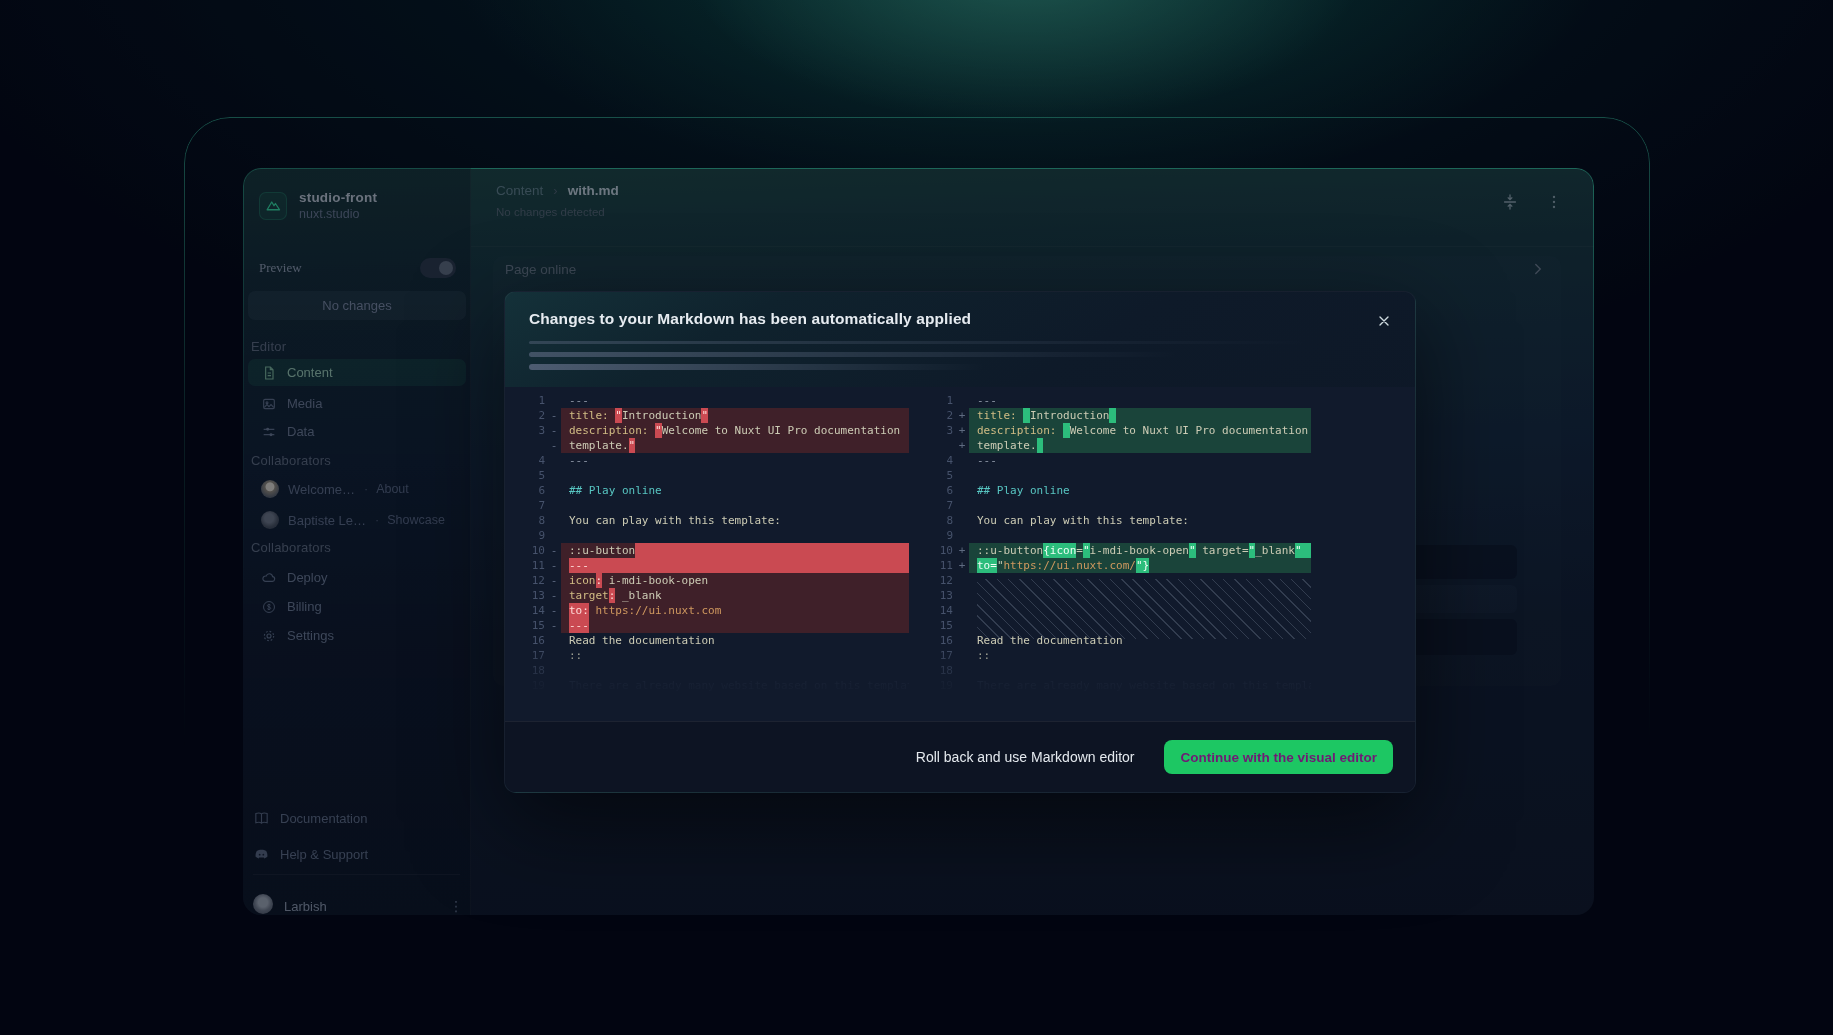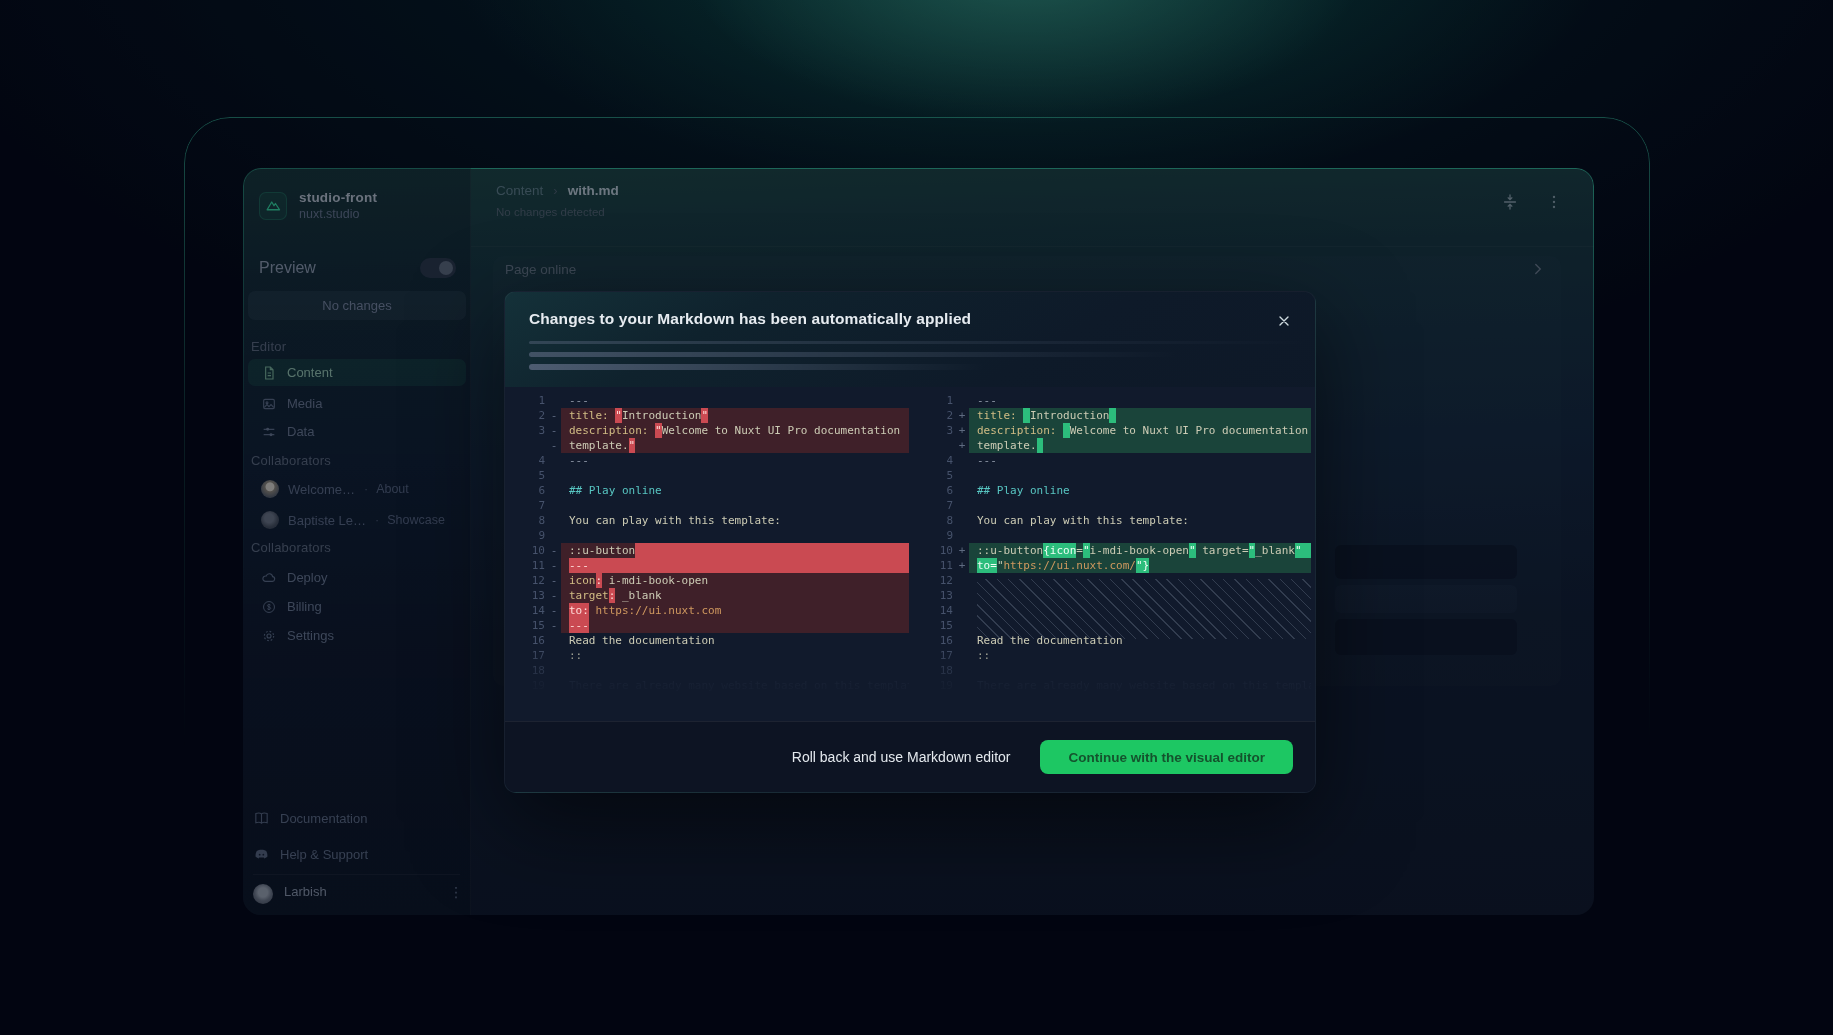--- a/index.html
+++ b/index.html
@@ -33,21 +33,21 @@
   .sidebar { position:absolute; left:0; top:0; bottom:0; width:228px;
     background:linear-gradient(180deg, rgba(8,14,26,.30), rgba(8,14,26,.42));
     border-right:1px solid rgba(255,255,255,.04); }
   .proj { position:absolute; left:16px; top:22px; display:flex; gap:12px; align-items:center; }
   .proj-logo { width:28px; height:28px; border-radius:7px; display:flex; align-items:center; justify-content:center;
     background:rgba(52,211,153,.08); border:1px solid rgba(52,211,153,.22); color:#34d399; }
   .proj-name { font-size:13.5px; font-weight:700; color:#b6bfca; letter-spacing:.2px; }
   .proj-host { font-size:12.5px; color:#66738a; margin-top:2px; }
 
   .preview-row { position:absolute; left:16px; right:14px; top:90px; display:flex; align-items:center; justify-content:space-between; }
-  .preview-label { font-size:16px; color:#8c98aa; }
+  .preview-label { font-size:13px; color:#8c98aa;font-family:Liberation Serif, serif; }
   .toggle { width:36px; height:20px; border-radius:10px; background:#2c3748; position:relative; cursor:pointer; }
   .toggle .knob { position:absolute; right:3px; top:3px; width:14px; height:14px; border-radius:50%; background:#5d6979; }
 
   .btn-nochanges { position:absolute; left:5px; top:123px; width:218px; height:29px; border-radius:7px;
     background:rgba(148,163,184,.09); color:#76839a; font-size:13px; display:flex; align-items:center; justify-content:center; }
 
   .sec-label { position:absolute; left:8px; font-size:13px; color:#5b6779; letter-spacing:.2px; }
   .side-row { position:absolute; left:5px; width:218px; height:27px; border-radius:7px;
     display:flex; align-items:center; gap:10px; padding-left:13px; color:#68758c; font-size:13px; cursor:pointer; }
   .side-row .ic { width:16px; height:16px; flex:0 0 16px; display:flex; color:#5c6a81; }
@@ -58,21 +58,21 @@
   .avatar { width:18px; height:18px; border-radius:50%; flex:0 0 18px; position:relative; overflow:hidden; }
   .avatar.a1 { background:radial-gradient(circle at 50% 38%, #d8d3c6 0 28%, #8d8678 34%, #575d66 70%); }
   .avatar.a2 { background:radial-gradient(circle at 45% 40%, #6a7280 0 30%, #454d59 60%, #31394a 100%); }
   .collab-name { font-size:13px; color:#5b6880; max-width:92px; overflow:hidden; white-space:nowrap; }
   .collab-extra { font-size:12.5px; color:#55627b; display:flex; gap:8px; align-items:center; }
   .dotsep { color:#49556c; }
 
   .bottom-row { position:absolute; left:5px; width:218px; height:27px; display:flex; align-items:center; gap:10px; padding-left:5px; color:#5d6a80; font-size:13px; cursor:pointer; }
   .bottom-row .ic { width:17px; height:17px; flex:0 0 17px; display:flex; color:#566379; }
   .side-divider { position:absolute; left:10px; right:10px; top:706px; height:1px; background:rgba(255,255,255,.05); }
-  .user-row { position:absolute; left:5px; right:5px; top:716px; height:30px; display:flex; align-items:flex-start; gap:11px; padding-left:5px; }
+  .user-row { position:absolute; left:5px; right:5px; top:716px; height:30px; display:flex; align-items:flex-end; gap:11px; padding-left:5px; }
   .avatar.user { width:20px; height:20px; flex:0 0 20px; background:radial-gradient(circle at 50% 42%, #9aa2ad 0 30%, #6b7380 55%, #454c58 100%); }
   .user-name { font-size:13px; color:#8893a4; flex:1; }
   .kebab { color:#5d6a80; font-size:14px; letter-spacing:0; width:18px; text-align:center; cursor:pointer; }
 
   
   .main-head { position:absolute; left:228px; right:0; top:0; height:78px; }
   .crumbs { position:absolute; left:25px; top:15px; display:flex; gap:10px; align-items:center; font-size:13.5px; }
   .crumb-sec { color:#5f7c85; cursor:pointer; }
   .crumb-sep { color:#4d5e6a; font-size:13px; }
   .crumb-file { color:#b9c7cf; font-weight:700; }
@@ -84,21 +84,21 @@
   .content-card { position:absolute; left:250px; top:88px; width:1068px; height:430px; border-radius:10px;
     background:rgba(148,163,184,.025); }
   .page-setting { position:absolute; left:12px; top:6px; font-size:13.5px; color:#677683; }
   .ps-chevron { position:absolute; right:14px; top:4px; width:18px; height:18px; color:#6c7a89; cursor:pointer; }
   .sk-row { position:absolute; left:842px; width:182px; border-radius:6px; }
   .sk-dark { background:rgba(9,15,29,.5); }
   .sk-mid { background:rgba(148,163,184,.045); }
 
   
   .backdrop { position:absolute; inset:0; background:rgba(3,8,18,.42); z-index:50; }
-  .modal { position:absolute; left:504px; top:291px; width:812px; height:502px; border-radius:12px; z-index:100;
+  .modal { position:absolute; left:504px; top:291px; width:912px; height:502px; border-radius:12px; z-index:100;
     background:linear-gradient(150deg, #143139 0%, #0f222d 16%, #0e1a29 38%, #0d1525 100%);
     border:1px solid rgba(255,255,255,.045); box-shadow:0 30px 90px rgba(0,0,0,.55); overflow:hidden; }
   .modal-title { position:absolute; left:24px; top:18px; font-size:15.5px; font-weight:700; color:#e6ebf0; letter-spacing:.1px; }
   .modal-close { position:absolute; right:16px; top:14px; width:30px; height:30px; display:flex; align-items:center; justify-content:center; color:#cfdbdf; cursor:pointer; border-radius:6px; }
   .skl { position:absolute; left:24px; border-radius:3px; background:linear-gradient(90deg, rgba(88,101,124,.85), rgba(88,101,124,.15) 80%, transparent); }
   .skl1 { top:49px; height:3px; width:780px; opacity:.55; }
   .skl2 { top:60px; height:5px; width:648px; opacity:.8; }
   .skl3 { top:72px; height:6px; width:455px; }
 
   .diff-section { position:absolute; left:0; right:0; top:95px; bottom:71px; background:#111a2c; }
@@ -124,21 +124,21 @@
   .sg.fd { background:#ca4a52; flex:1 0 8px; }
   .sg.fa { background:#2cbd7c; flex:1 0 8px; }
   .hatch { position:absolute; left:52px; right:0; top:186px; height:60px;
     background:repeating-linear-gradient(45deg, rgba(148,163,184,.25) 0 1px, transparent 1px 8px); }
   .diff-fade { position:absolute; left:0; right:0; bottom:0; height:78px; pointer-events:none;
     background:linear-gradient(180deg, rgba(17,26,44,0) 0%, rgba(17,26,44,.85) 55%, #111a2c 78%); }
 
   .modal-footer { position:absolute; left:0; right:0; bottom:0; height:71px; background:#0d1423;
     border-top:1px solid rgba(255,255,255,.065); display:flex; align-items:center; justify-content:flex-end; gap:30px; padding-right:22px; }
   .btn-text { font-size:14px; color:#e4e9ee; cursor:pointer; }
-  .btn-green { height:34px; padding:0 28px; border-radius:8px; background:#1dc763; color:#14532d;
+  .btn-green { height:34px; padding:0 16px; border-radius:8px; background:#1dc763; color:#701a75;
     font-size:13.5px; font-weight:600; display:flex; align-items:center; border:none; cursor:pointer; }
 </style>
 </head>
 <body>
 
 <div class="stage">
   <div class="glow"></div>
   <div class="outer-frame"></div>
 
   <div class="window">

